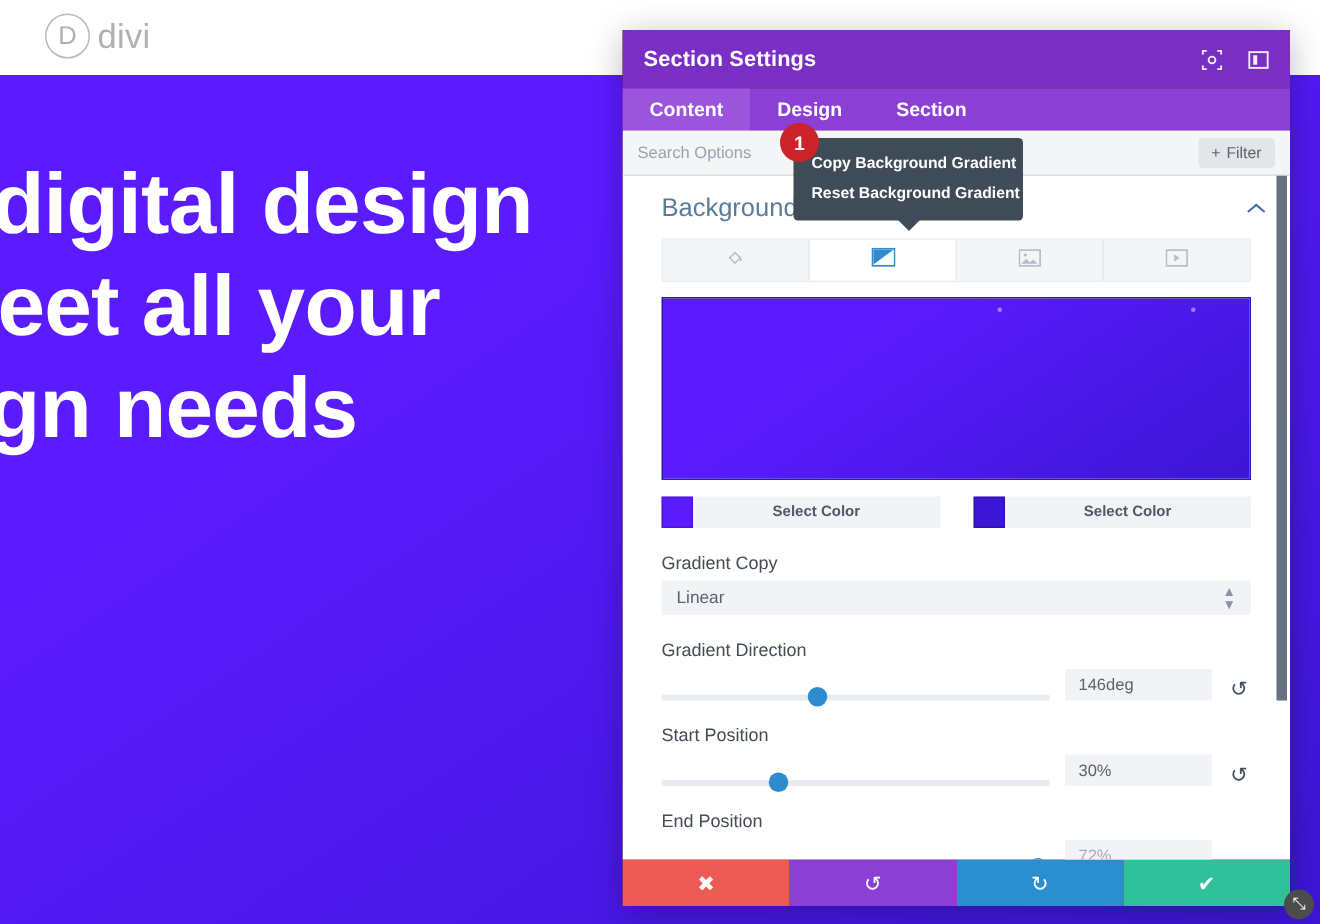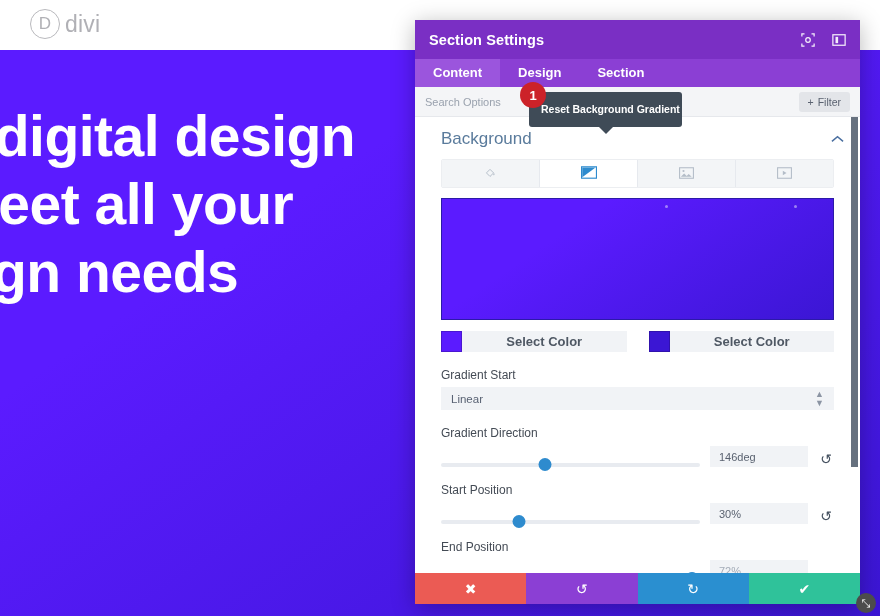--- a/index.html
+++ b/index.html
@@ -140,21 +140,21 @@
   }
 
   .color-row {
     display: flex; margin: 11px 26px 0 26px; gap: 22px;
   }
   .color-field { flex: 1 1 0; display: flex; align-items: stretch; height: 21px; }
   .swatch { width: 21px; height: 21px; border: 1px solid rgba(0,0,0,.18); }
   .swatch-btn {
     flex: 1 1 auto; background: #f1f3f6;
     display: flex; align-items: center; justify-content: center;
-    font-size: 13px; font-weight: bold; color: #4f5864; text-align: center;
+    font-size: 10px; font-weight: bold; color: #4f5864; text-align: center;
   }
 
   .field-label {
     margin: 16px 26px 5px 26px; font-size: 12px; color: #444b55;
   }
   .select-box {
     margin: 0 26px; height: 23px; background: #f1f3f6;
     display: flex; align-items: center; padding: 0 10px;
     font-size: 11.5px; color: #596273; text-align: right;
   }
@@ -356,21 +356,21 @@
           <div class="color-field">
             <div class="swatch" style="background:#5b1bff"></div>
             <div class="swatch-btn">Select Color</div>
           </div>
           <div class="color-field">
             <div class="swatch" style="background:#3b16d4"></div>
             <div class="swatch-btn">Select Color</div>
           </div>
         </div>
 
-        <div class="field-label">Gradient Start</div>
+        <div class="field-label">Gradient Copy</div>
         <div class="select-box">
           <span>Linear</span>
           <span class="select-arrows">▲<br>▼</span>
         </div>
 
         <div class="field-label">Gradient Direction</div>
         <div class="slider-row">
           <div class="track">
             <div class="knob" style="left:40%"></div>
           </div>
@@ -413,20 +413,21 @@
       <div class="act redo">
         <span>↻</span>
       </div>
       <div class="act save">
         <span>✔</span>
       </div>
     </div>
   </div>
 
   <div class="tooltip">
+    <div class="item">Copy Background Gradient</div>
     <div class="item">Reset Background Gradient</div>
     <div class="arrow"></div>
   </div>
   <div class="badge">1</div>
 
   <div class="resize-handle">
     <span>⤡</span>
   </div>
 
 </div>

